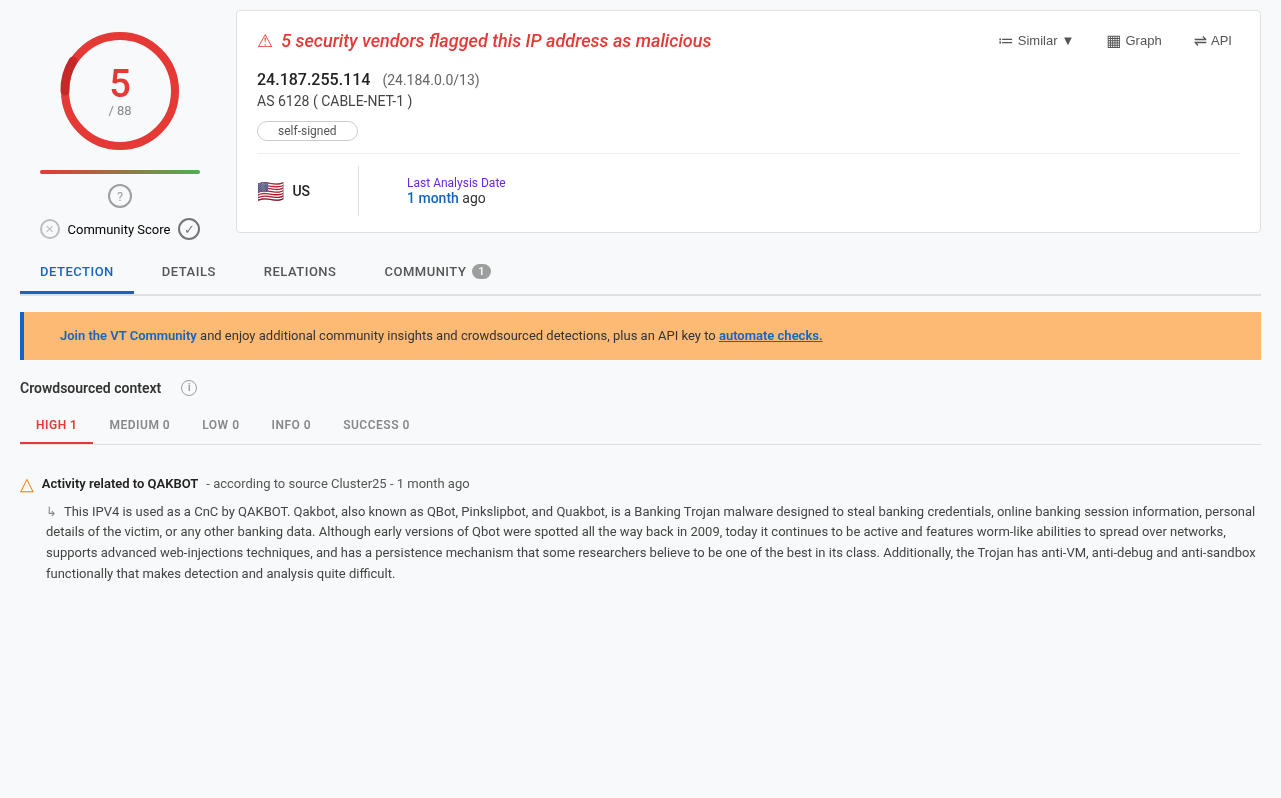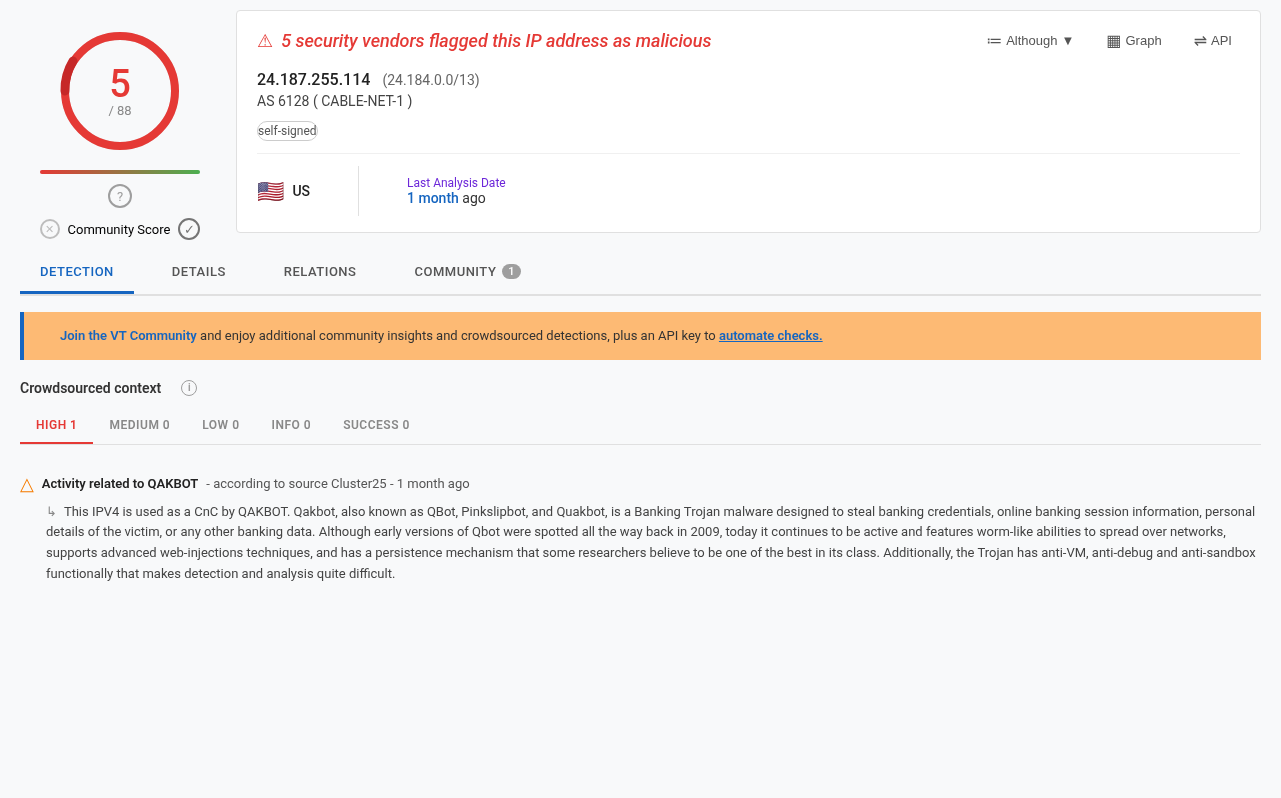--- a/index.html
+++ b/index.html
@@ -205,21 +205,21 @@
     }
 
     .as-row {
       font-size: 14px;
       color: #444;
       margin-bottom: 8px;
     }
 
     .tag {
       display: inline-block;
-      padding: 2px 0;
+      padding: 2px 20px;
       border: 1px solid #ccc;
       border-radius: 12px;
       font-size: 12px;
       color: #555;
       margin-top: 4px;
     }
 
     .meta-row {
       display: flex;
       align-items: center;
@@ -257,21 +257,21 @@
 
     .analysis-date-value {
       font-size: 14px;
       color: #333;
     }
 
     
     .tabs-section {
       border-bottom: 2px solid #e0e0e0;
       display: flex;
-      gap: 18px;
+      gap: 8px;
       margin-top: 8px;
       margin-bottom: 6px;
     }
 
     .tab {
       padding: 12px 20px;
       font-size: 13px;
       font-weight: 500;
       color: #555;
       cursor: pointer;
@@ -449,21 +449,21 @@
       </div>
     </div>
 
     <div class="info-panel">
       <div class="alert-row">
         <span class="alert-icon">⚠</span>
         <span class="alert-text">5 security vendors flagged this IP address as malicious</span>
         <div class="toolbar-right">
           <button class="toolbar-btn">
             <span class="btn-icon">≔</span>
-            <span>Although</span>
+            <span>Similar</span>
             <span>▼</span>
           </button>
           <button class="toolbar-btn">
             <span class="btn-icon">▦</span>
             <span>Graph</span>
           </button>
           <button class="toolbar-btn">
             <span class="btn-icon">⇌</span>
             <span>API</span>
           </button>

